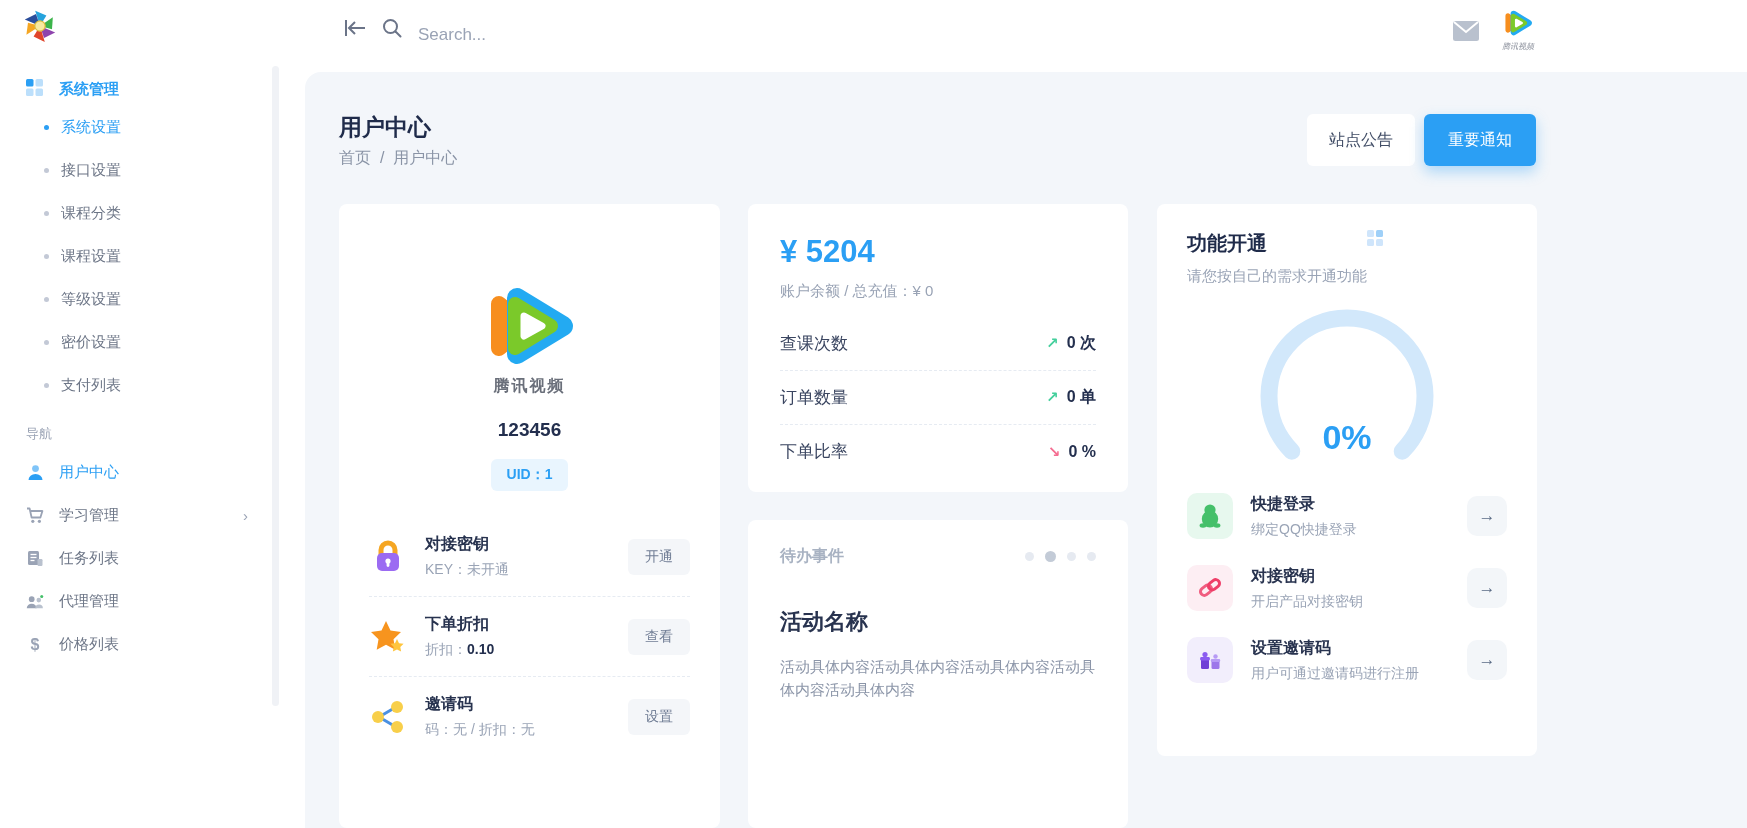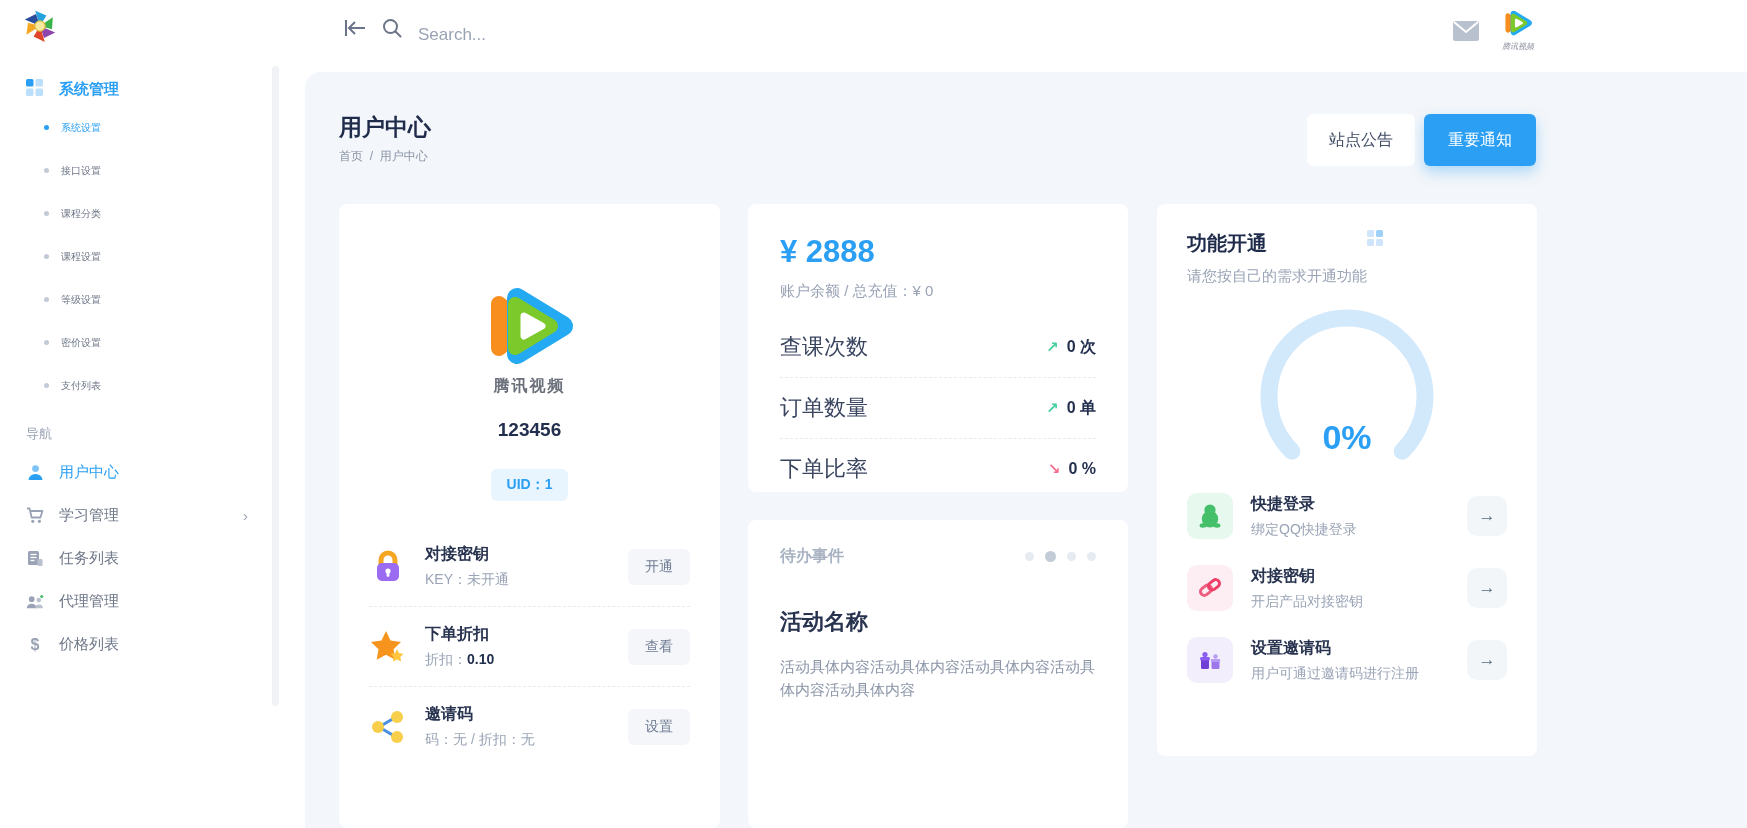--- a/index.html
+++ b/index.html
@@ -6,21 +6,21 @@
   html,body { width:1747px; height:828px; }
   body { font-family:"Liberation Sans","DejaVu Sans",sans-serif; background:#ffffff; color:#28334f; }
   #root { position:relative; width:1747px; height:828px; overflow:hidden; background:#fff; }
 
   
   .sidebar { position:absolute; left:0; top:0; width:305px; height:828px; background:#fff; z-index:3; }
   .app-logo { position:absolute; left:20px; top:6px; width:40px; height:40px; cursor:pointer; }
   .menu { position:absolute; left:0; top:72px; width:270px; }
   .menu-group-title { display:flex; align-items:center; height:34px; padding-left:26px; color:#2b9ff4; font-size:15px; font-weight:bold; cursor:pointer; }
   .menu-group-title .gicon { margin-right:16px; }
-  .menu-item { display:flex; align-items:center; height:43px; padding-left:44px; font-size:10px; color:#6d7687; cursor:pointer; }
+  .menu-item { display:flex; align-items:center; height:43px; padding-left:44px; font-size:15px; color:#6d7687; cursor:pointer; }
   .menu-item .bullet { width:5px; height:5px; border-radius:50%; background:#c3c9d6; margin-right:12px; }
   .menu-item.active { color:#2b9ff4; }
   .menu-item.active .bullet { background:#2b9ff4; }
   .nav-label { margin:18px 0 8px 26px; font-size:13px; color:#99a2b4; }
   .nav-item { display:flex; align-items:center; height:43px; padding-left:26px; font-size:15px; color:#6d7687; cursor:pointer; position:relative; }
   .nav-item .nicon { width:18px; height:18px; margin-right:15px; display:flex; align-items:center; justify-content:center; color:#9aa3b5; font-weight:bold; }
   .nav-item.active { color:#2b9ff4; }
   .nav-item .chev { position:absolute; right:22px; color:#9aa3b5; font-size:15px; }
   .sb-scroll { position:absolute; left:272px; top:66px; width:7px; height:640px; background:#f0f2f6; border-radius:4px; cursor:pointer; }
 
@@ -30,51 +30,51 @@
   .tb-search-icon { position:absolute; left:381px; top:17px; cursor:pointer; }
   .tb-search-input { position:absolute; left:418px; top:12px; width:600px; height:46px; border:none; outline:none; font-size:17px; color:#3a4560; background:transparent; }
   .tb-search-input::placeholder { color:#9aa3b5; }
   .tb-mail { position:absolute; left:1452px; top:20px; cursor:pointer; }
   .tb-avatar { position:absolute; left:1498px; top:6px; width:40px; text-align:center; cursor:pointer; }
   .tb-avatar .cap { font-size:8px; color:#8a8f9b; margin-top:-3px; font-style:italic; }
 
   
   .main { position:absolute; left:305px; top:72px; width:1442px; height:756px; background:#f3f6fa; border-radius:16px 0 0 0; z-index:1; }
   .page-title { position:absolute; left:34px; top:40px; font-size:23px; font-weight:bold; color:#1f2b4a; }
-  .breadcrumb { position:absolute; left:34px; top:76px; font-size:12px; color:#8a94a6; }
+  .breadcrumb { position:absolute; left:34px; top:76px; font-size:16px; color:#8a94a6; }
   .breadcrumb span { cursor:pointer; }
   .hbtn { position:absolute; top:42px; height:52px; border:none; border-radius:6px; font-size:16px; cursor:pointer; font-family:inherit; }
   .hbtn.white { left:1002px; width:108px; background:#fff; color:#414d66; }
   .hbtn.blue { left:1119px; width:112px; background:#2b9ff4; color:#fff; box-shadow:0 6px 14px rgba(43,159,244,.35); }
 
   .card { position:absolute; background:#fff; border-radius:8px; }
   
   .card.profile { left:34px; top:132px; width:381px; height:624px; text-align:center; }
   .brand { margin-top:72px; }
   .brand .wordmark { font-size:16px; color:#6a6f7a; font-weight:bold; letter-spacing:2px; margin-top:-4px; }
   .username { margin-top:22px; font-size:19px; font-weight:bold; color:#232f4e;text-align:center; }
-  .uid-badge { display:inline-block; margin-top:28px; padding:7px 16px; background:#e9f5fe; color:#2b9ff4; font-size:14px; font-weight:bold; border-radius:6px; }
+  .uid-badge { display:inline-block; margin-top:18px; padding:7px 16px; background:#e9f5fe; color:#2b9ff4; font-size:14px; font-weight:bold; border-radius:6px; }
   .p-rows { margin-top:26px; padding:0 30px; text-align:left; }
   .p-row { display:flex; align-items:center; padding:17px 0; }
   .p-row + .p-row { border-top:1px dashed #e6ebf2; }
   .p-row .picon { width:38px; height:38px; flex:0 0 38px; display:flex; align-items:center; justify-content:center; }
   .p-row .ptxt { flex:1; margin-left:18px; }
   .p-row .ptitle { font-size:16px; font-weight:bold; color:#28334f; }
   .p-row .psub { font-size:14px; color:#9aa4b6; margin-top:6px; }
   .p-row .psub b { color:#232f4e; }
   .p-btn { border:none; background:#f4f6f9; color:#707d95; font-size:14px; padding:9px 17px; border-radius:6px; cursor:pointer; font-family:inherit; }
 
   
   .card.balance { left:443px; top:132px; width:380px; height:288px; padding:30px 32px 0 32px; }
   .amount { font-size:31px; font-weight:bold; color:#2b9ff4; }
   .amount-cap { margin-top:12px; font-size:15px; color:#99a3b5; }
   .stats { margin-top:16px; }
   .stat-row { display:flex; align-items:center; justify-content:space-between; padding:15px 0; }
   .stat-row + .stat-row { border-top:1px dashed #e6ebf2; }
-  .stat-label { font-size:22px; color:#3a4560; }
+  .stat-label { font-size:17px; color:#3a4560; }
   .stat-val { font-size:16px; font-weight:bold; color:#232f4e; }
   .stat-val .tr { font-weight:bold; margin-right:8px; font-size:15px; }
   .tr.up { color:#44cf9c; }
   .tr.down { color:#f56d91; }
 
   
   .card.todo { left:443px; top:448px; width:380px; height:308px; padding:26px 32px; }
   .todo-head { display:flex; align-items:center; justify-content:space-between; }
   .todo-title { font-size:16px; font-weight:bold; color:#a8b2c2; }
   .dots { display:flex; align-items:center; gap:11px; }
@@ -171,21 +171,21 @@
           <span class="ptxt">
             <div class="ptitle">邀请码</div>
             <div class="psub">码：无 / 折扣：无</div>
           </span>
           <button class="p-btn">设置</button>
         </div>
       </div>
     </div>
 
     <div class="card balance">
-      <div class="amount">¥ 2888</div>
+      <div class="amount">¥ 5204</div>
       <div class="amount-cap">账户余额 / 总充值：¥ 0</div>
       <div class="stats">
         <div class="stat-row">
           <span class="stat-label">查课次数</span>
           <span class="stat-val"><span class="tr up">↗</span><span>0 次</span></span>
         </div>
         <div class="stat-row">
           <span class="stat-label">订单数量</span>
           <span class="stat-val"><span class="tr up">↗</span><span>0 单</span></span>
         </div>

